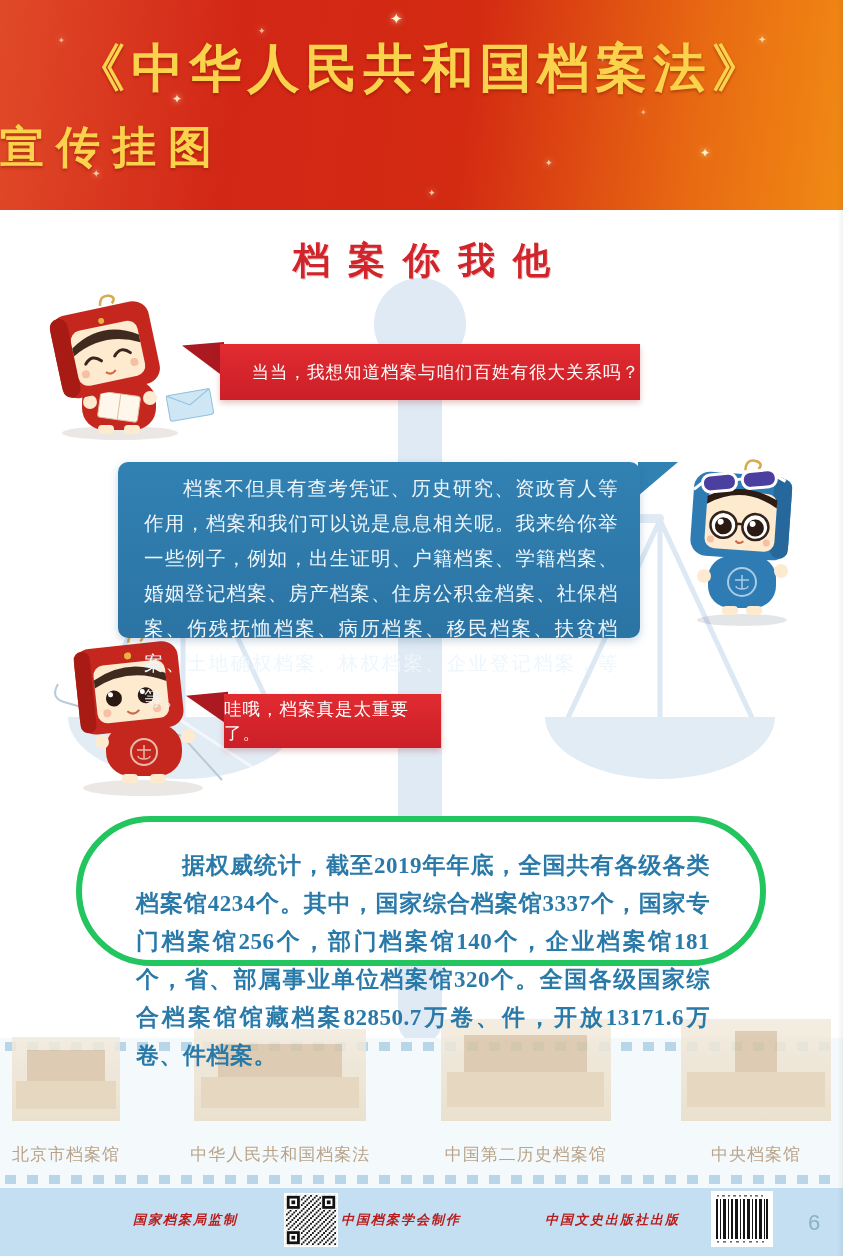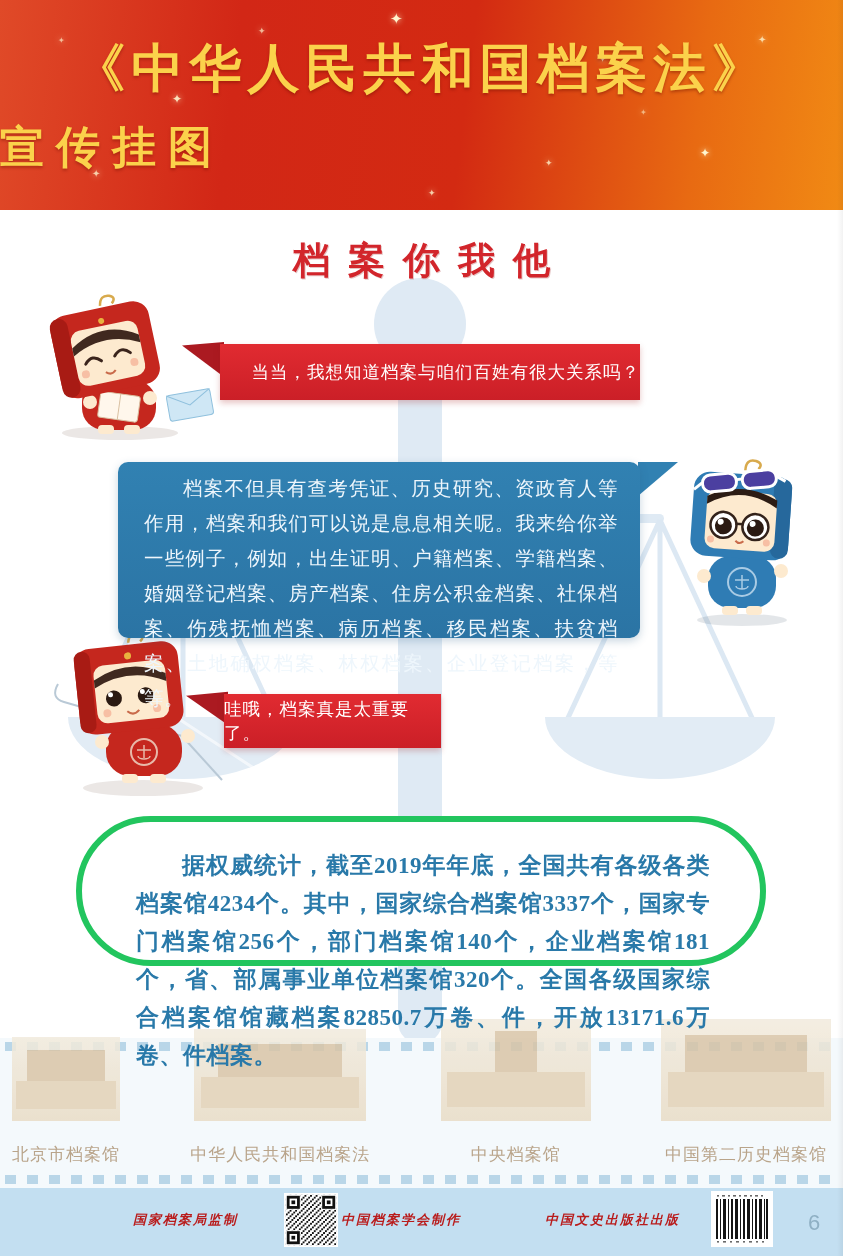--- a/index.html
+++ b/index.html
@@ -262,26 +262,26 @@
     <div class="photos">
       <div class="figure">
         <div class="ph p1"></div>
         <div class="caption">北京市档案馆</div>
       </div>
       <div class="figure">
         <div class="ph p2"></div>
         <div class="caption">中华人民共和国档案法</div>
       </div>
       <div class="figure">
+        <div class="ph p4"></div>
+        <div class="caption">中国第二历史档案馆</div>
+      </div>
+      <div class="figure">
         <div class="ph p3 mon"></div>
         <div class="caption">中央档案馆</div>
-      </div>
-      <div class="figure">
-        <div class="ph p4"></div>
-        <div class="caption">中国第二历史档案馆</div>
       </div>
     </div>
   </div>
 
   <div class="footer">
     <div class="credit c1">国家档案局监制</div>
     <div class="qr">
       <svg width="54" height="54" viewBox="0 0 29 29">
         <rect width="29" height="29" fill="#ffffff"></rect>
         <defs>

